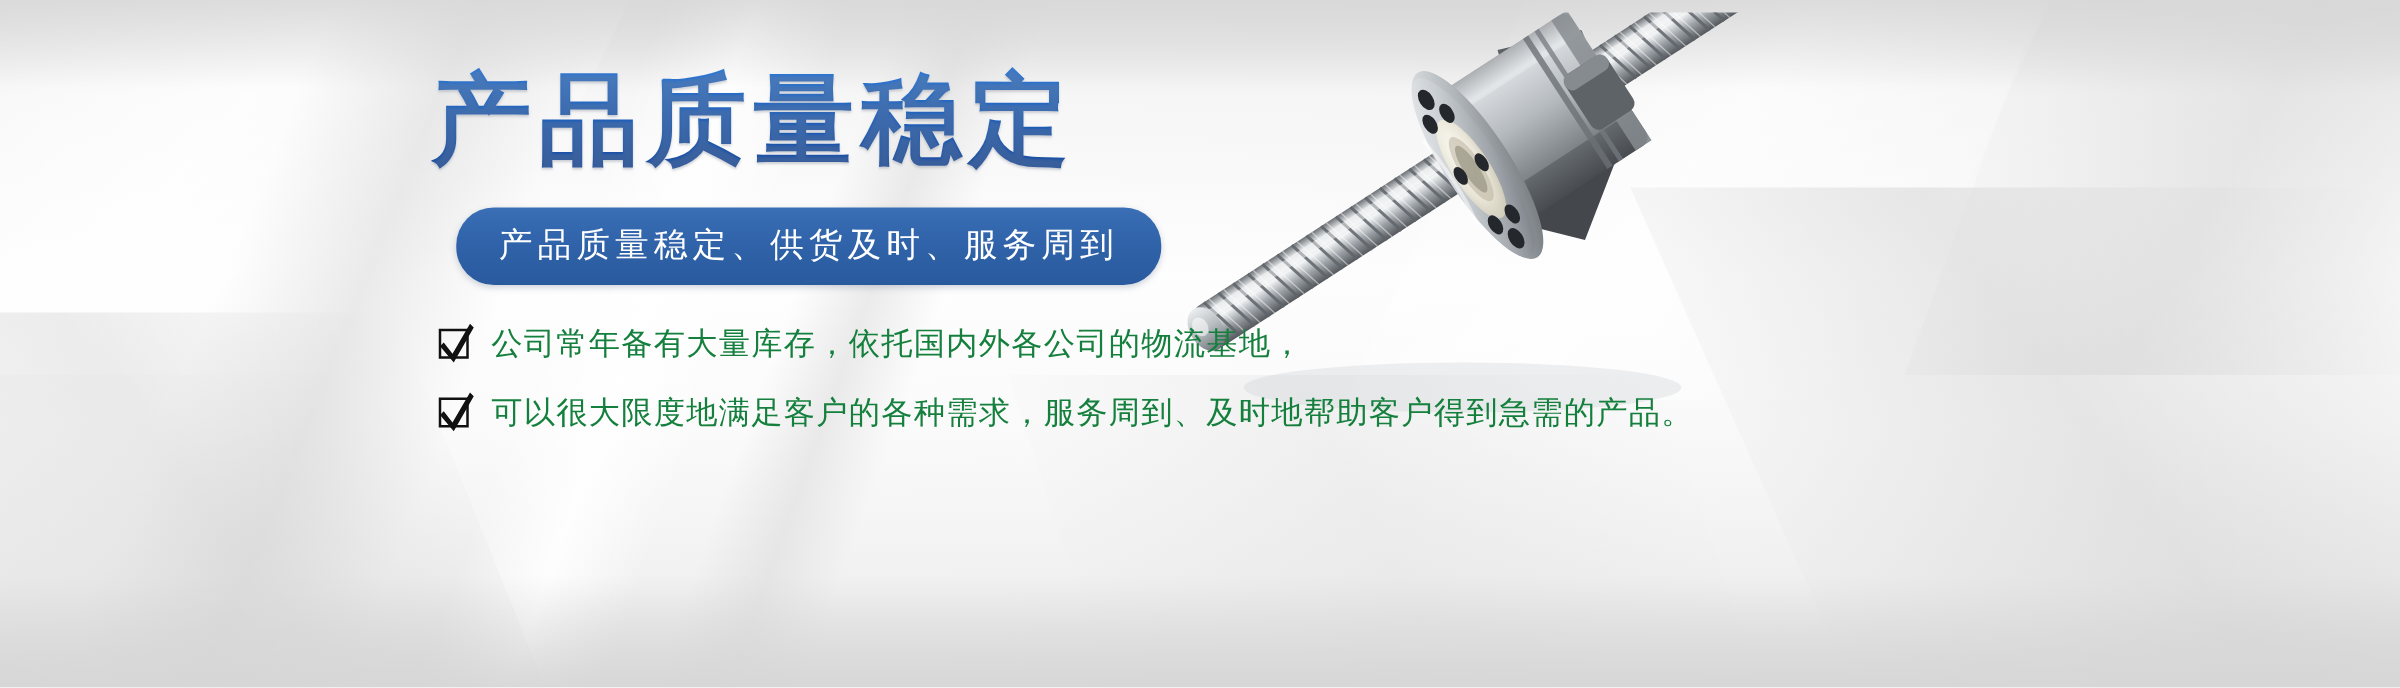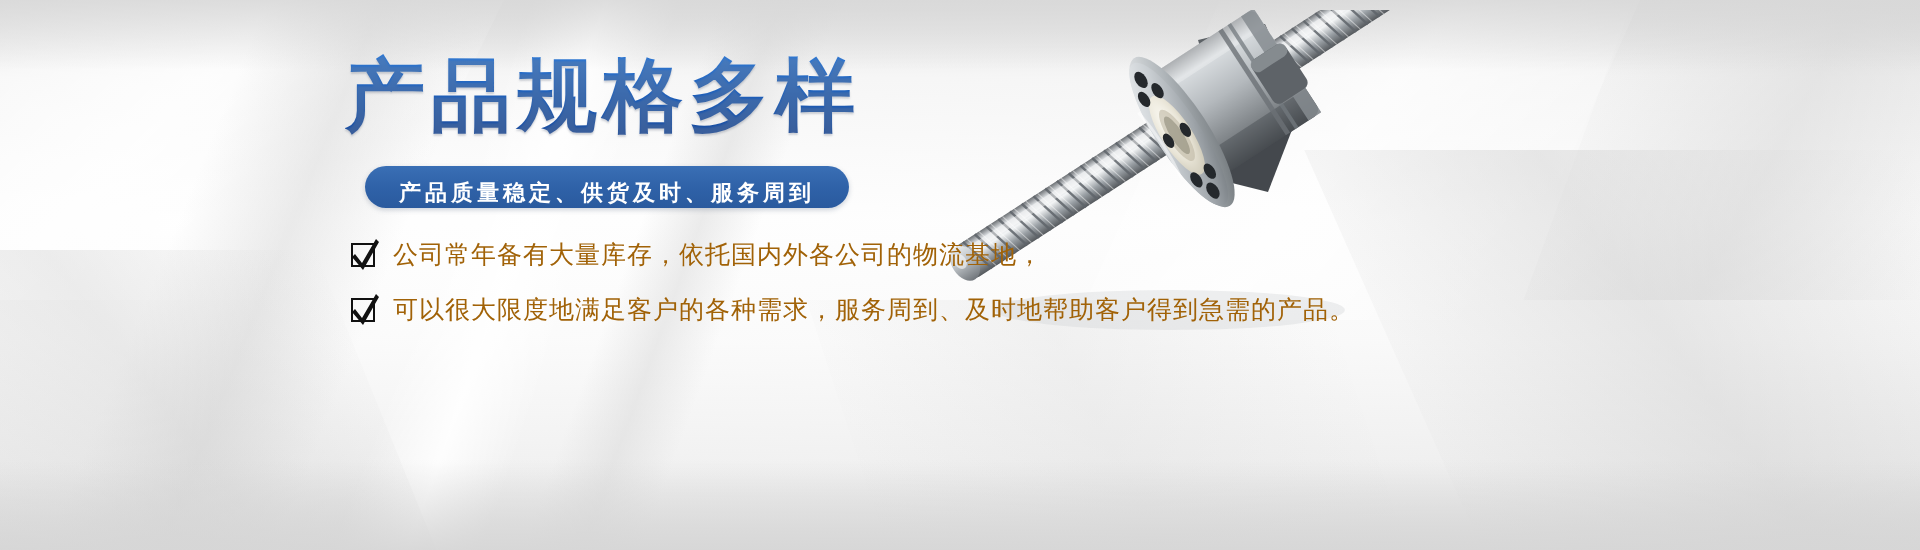--- a/index.html
+++ b/index.html
@@ -149,23 +149,23 @@
     white-space: nowrap;
     margin: 0 0 10px 0;
     padding: 4px 0 6px 0;
   }
 
   .pill {
     display: inline-block;
     background: linear-gradient(180deg, #3a6fb5 0%, #2f62a8 50%, #2a5a9e 100%);
     color: #ffffff;
     border-radius: 30px;
-    padding: 12px 34px 0 34px;
-    font-size: 22px;
-    font-weight: bold;
+    padding: 12px 34px 14px 34px;
+    font-size: 27px;
+    font-weight: normal;
     letter-spacing: 4px;
     white-space: nowrap;
     box-shadow: 0 2px 5px rgba(60,80,110,0.25);
     margin: 14px 0 0 20px;
   }
 
   .bullets {
     margin-top: 30px;
     margin-left: 4px;
   }
@@ -188,21 +188,21 @@
     border: 2px solid #111111;
     box-sizing: border-box;
     background: transparent;
   }
   .check-icon svg {
     position: absolute;
     left: 0; top: -3px;
   }
   .bullet-text {
     font-size: 25px;
-    color: #a16207;
+    color: #15803d;
     letter-spacing: 1px;
     white-space: nowrap;
     font-weight: 500;
   }
 
   
   .product {
     position: absolute;
     left: 930px;
     top: 10px;
@@ -404,21 +404,21 @@
 
       <g transform="translate(346,66) rotate(-33)">
         <rect x="-16" y="-26" width="40" height="52" rx="7" fill="#5e6368"></rect>
         <rect x="-16" y="-26" width="40" height="14" rx="6" fill="#8f9599" opacity="0.8"></rect>
       </g>
     </svg>
   </div>
 
   <div class="content">
 
-    <h1 class="headline">产品规格多样</h1>
+    <h1 class="headline">产品质量稳定</h1>
 
     <div class="pill">产品质量稳定、供货及时、服务周到</div>
 
     <div class="bullets">
 
       <div class="bullet">
         <span class="check-icon">
           <span class="box"></span>
           <svg width="34" height="36" viewBox="0 0 34 36" xmlns="http://www.w3.org/2000/svg">
             <path d="M6 17 L13 26 L27 2 L30 5 L14 33 L3 20 Z" fill="#111111"></path>

